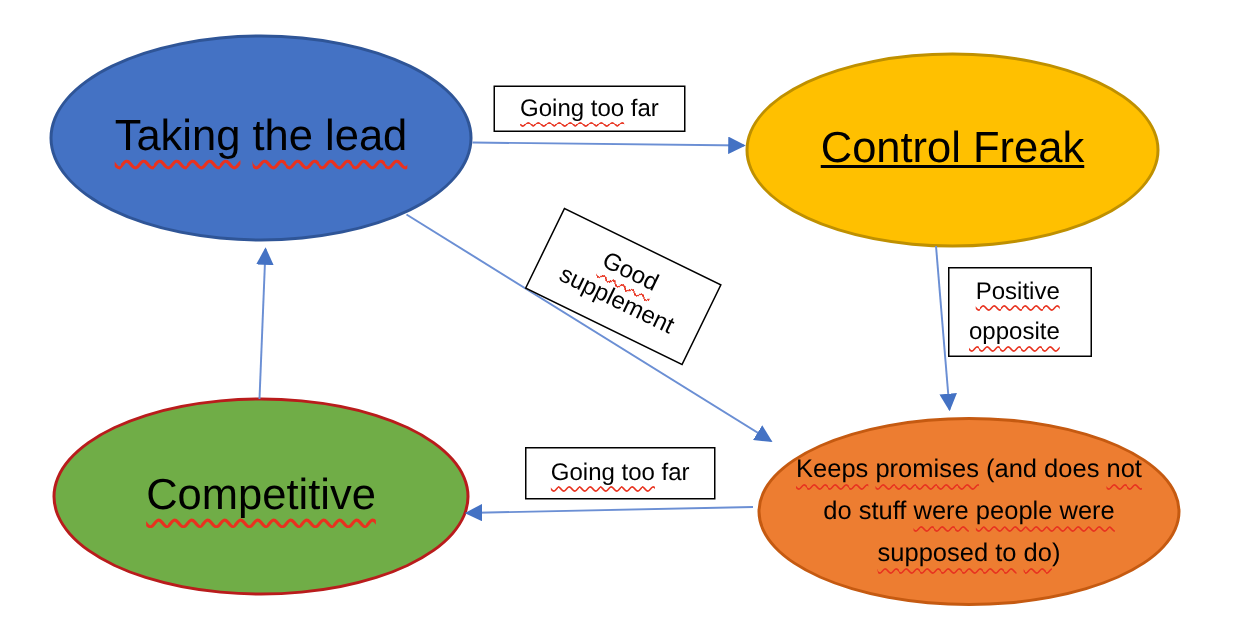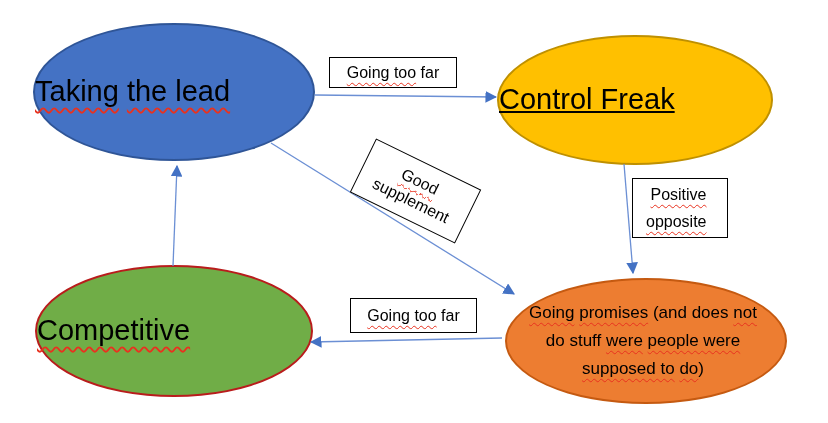--- a/index.html
+++ b/index.html
@@ -1,21 +1,21 @@
 <!DOCTYPE html>
 <html><head>
 <meta charset="utf-8">
 <style>
   html,body{margin:0;padding:0;background:#fff;}
   #canvas{
     position:relative;width:828px;height:423px;background:#ffffff;overflow:hidden;
     font-family:"Liberation Sans",sans-serif;color:#000;
   }
   .node{
-    position:absolute;border-radius:50%;display:flex;align-items:center;
+    position:absolute;border-radius:50%;display:flex;align-items:center;justify-content:center;
     text-align:center;z-index:1;box-sizing:border-box;
   }
   .node .lbl{font-size:29px;line-height:1.15;}
   #node-taking{left:33px;top:23px;width:282px;height:138px;background:#4472C4;border:2px solid #2F5597;}
   #node-control{left:497px;top:35px;width:276px;height:130px;background:#FFC000;border:2px solid #BF9000;text-decoration:underline;}
   #node-competitive{left:35px;top:265px;width:278px;height:132px;background:#70AD47;border:2px solid #b91c1c;}
   #node-keeps{left:505px;top:278px;width:282px;height:126px;background:#ED7D31;border:2px solid #C55A11;}
   #node-keeps .lbl{font-size:17px;line-height:28px;width:272px;}
   svg#edges{position:absolute;left:0;top:0;z-index:2;}
   .edge-label{
@@ -46,21 +46,21 @@
 
   <div class="node" id="node-control">
     <span class="lbl"><span>Control Freak</span></span>
   </div>
 
   <div class="node" id="node-competitive">
     <span class="lbl"><span class="sq">Competitive</span></span>
   </div>
 
   <div class="node" id="node-keeps">
-    <span class="lbl"><span class="sq">Going</span><span> </span><span class="sq">promises</span><span> (and does </span><span class="sq">not</span><br><span>do stuff </span><span class="sq">were</span><span> </span><span class="sq">people were</span><br><span class="sq">supposed to</span><span> </span><span class="sq">do</span><span>)</span></span>
+    <span class="lbl"><span class="sq">Keeps</span><span> </span><span class="sq">promises</span><span> (and does </span><span class="sq">not</span><br><span>do stuff </span><span class="sq">were</span><span> </span><span class="sq">people were</span><br><span class="sq">supposed to</span><span> </span><span class="sq">do</span><span>)</span></span>
   </div>
 
   <svg id="edges" width="828" height="423" viewBox="0 0 828 423">
     <defs>
       <marker id="ah" viewBox="0 0 10 10" refX="9" refY="5" markerWidth="9" markerHeight="9" orient="auto-start-reverse">
         <path d="M0,0 L10,5 L0,10 z" fill="#4472C4"></path>
       </marker>
     </defs>
     <line x1="315" y1="95" x2="496" y2="97" stroke="#6B8FD4" stroke-width="1.3" marker-end="url(#ah)"></line>
     <line x1="624" y1="164" x2="633" y2="273" stroke="#6B8FD4" stroke-width="1.3" marker-end="url(#ah)"></line>

